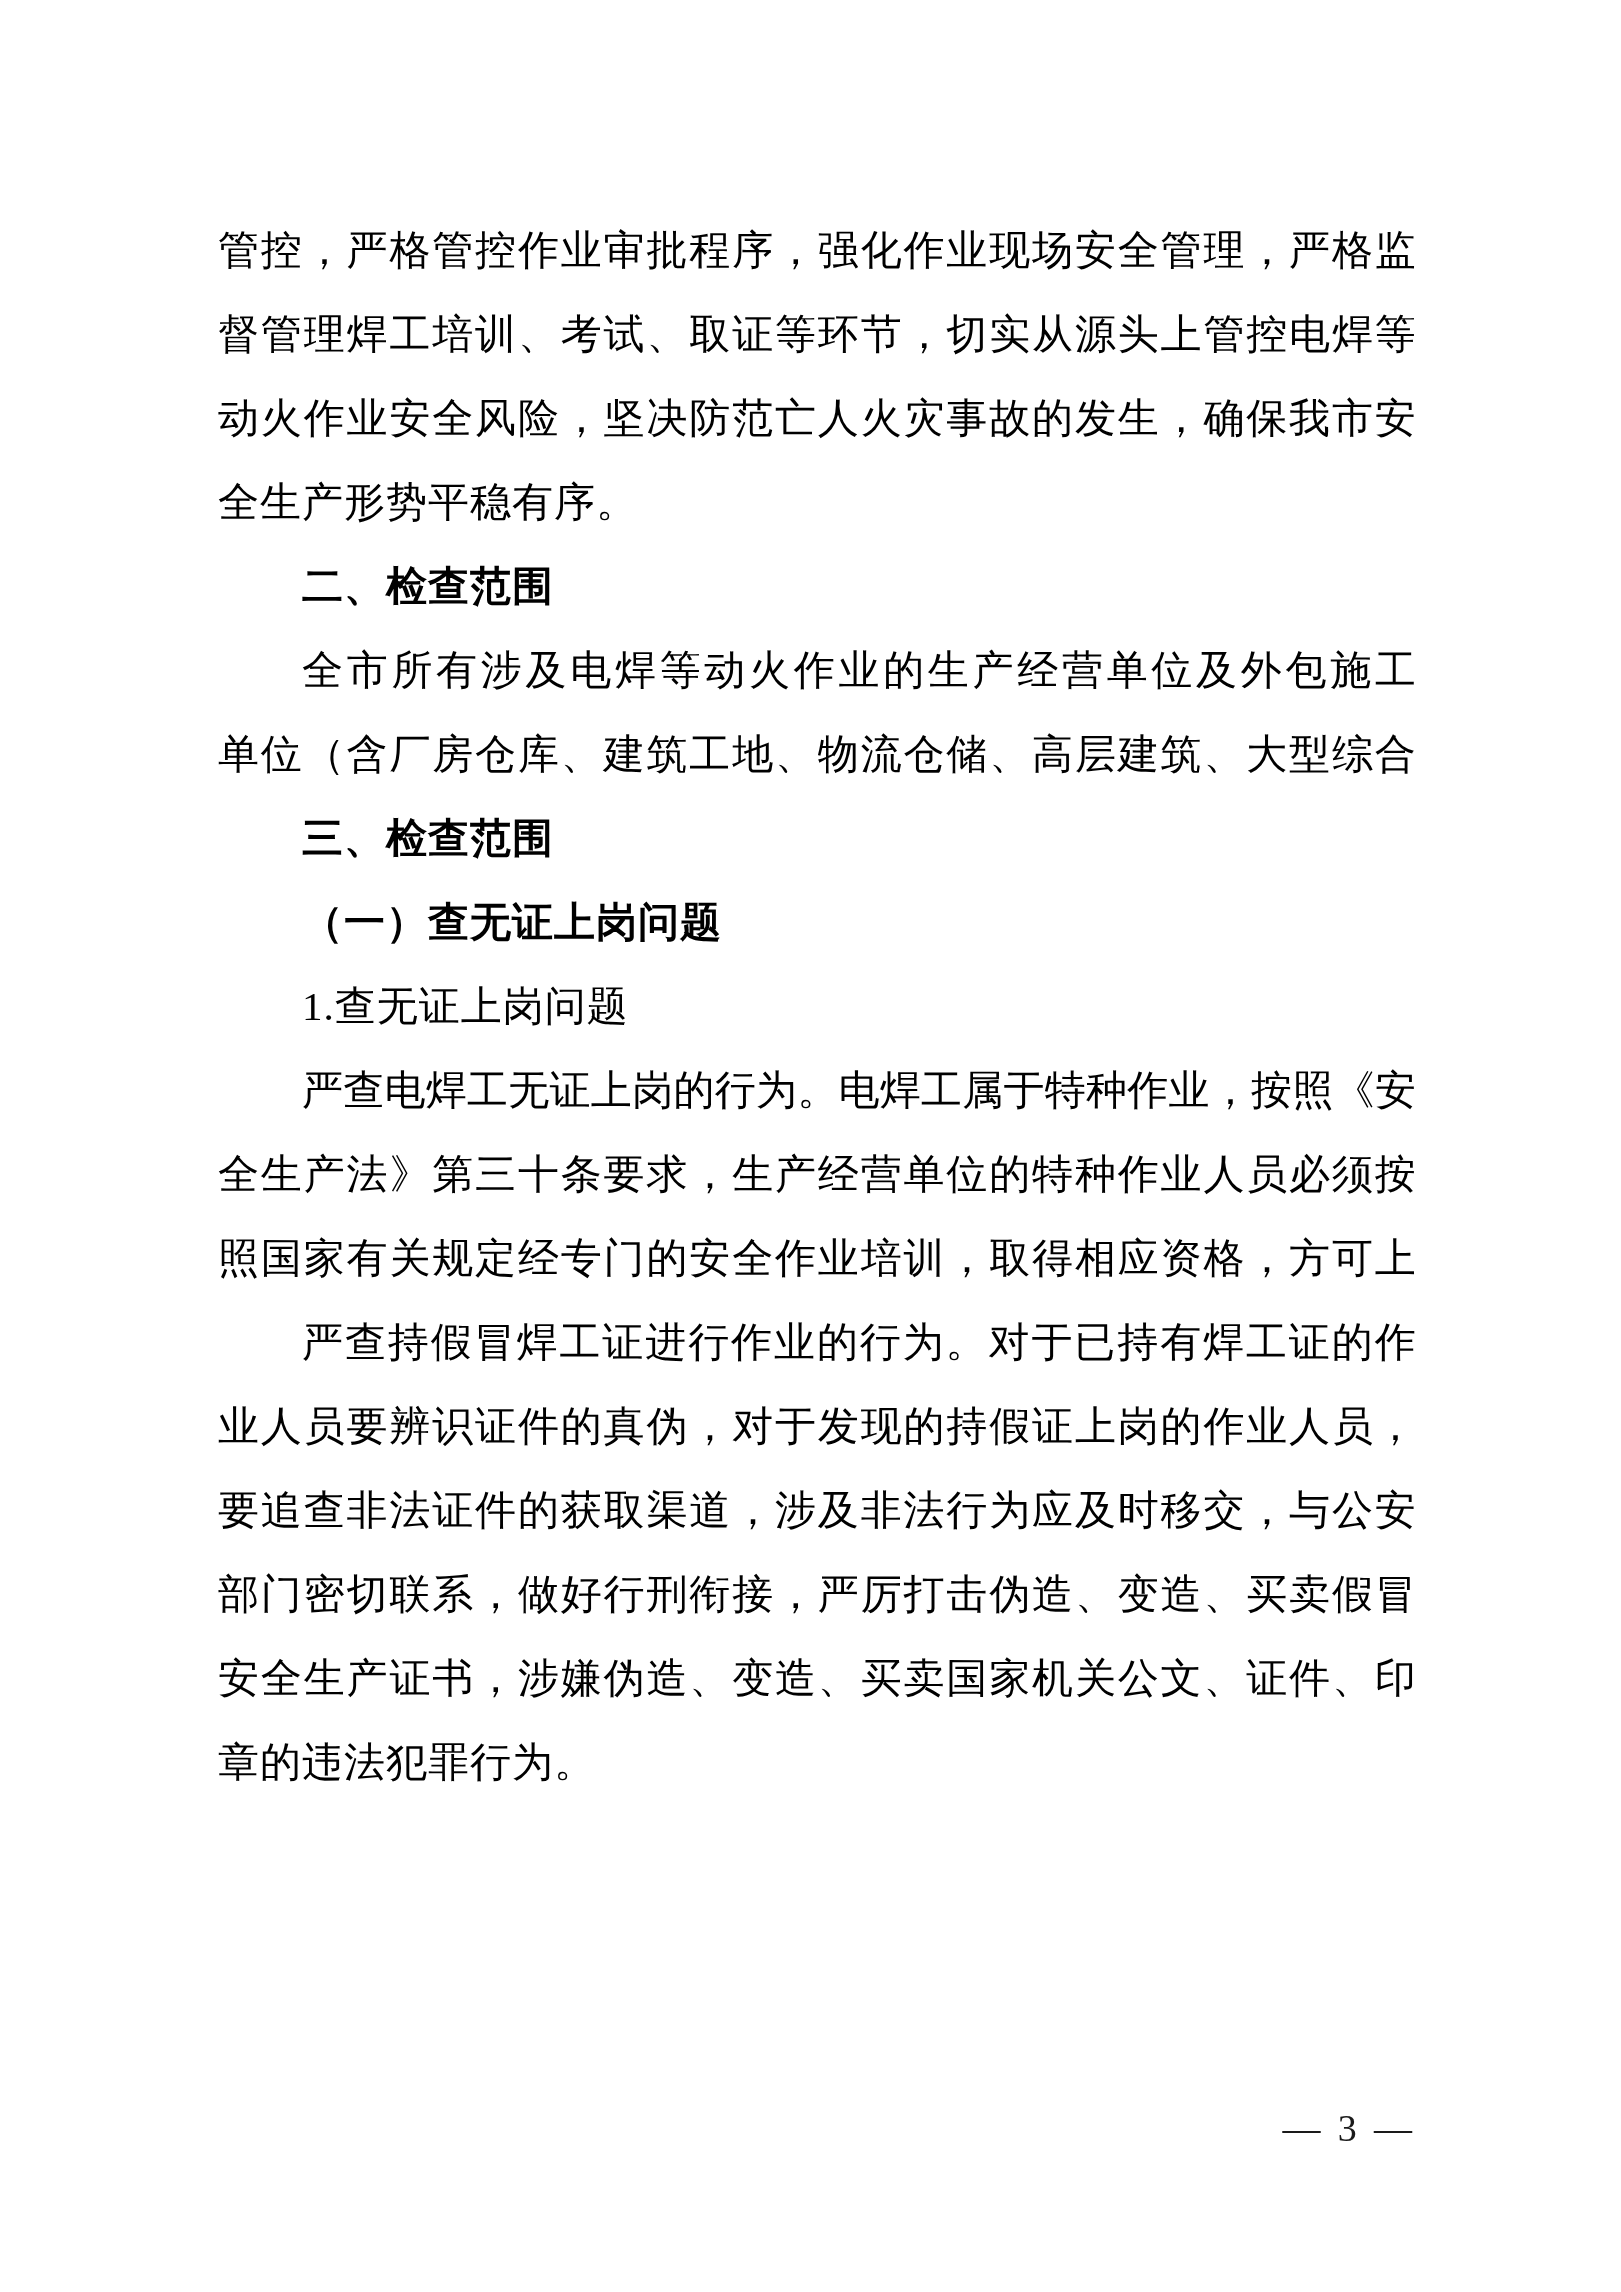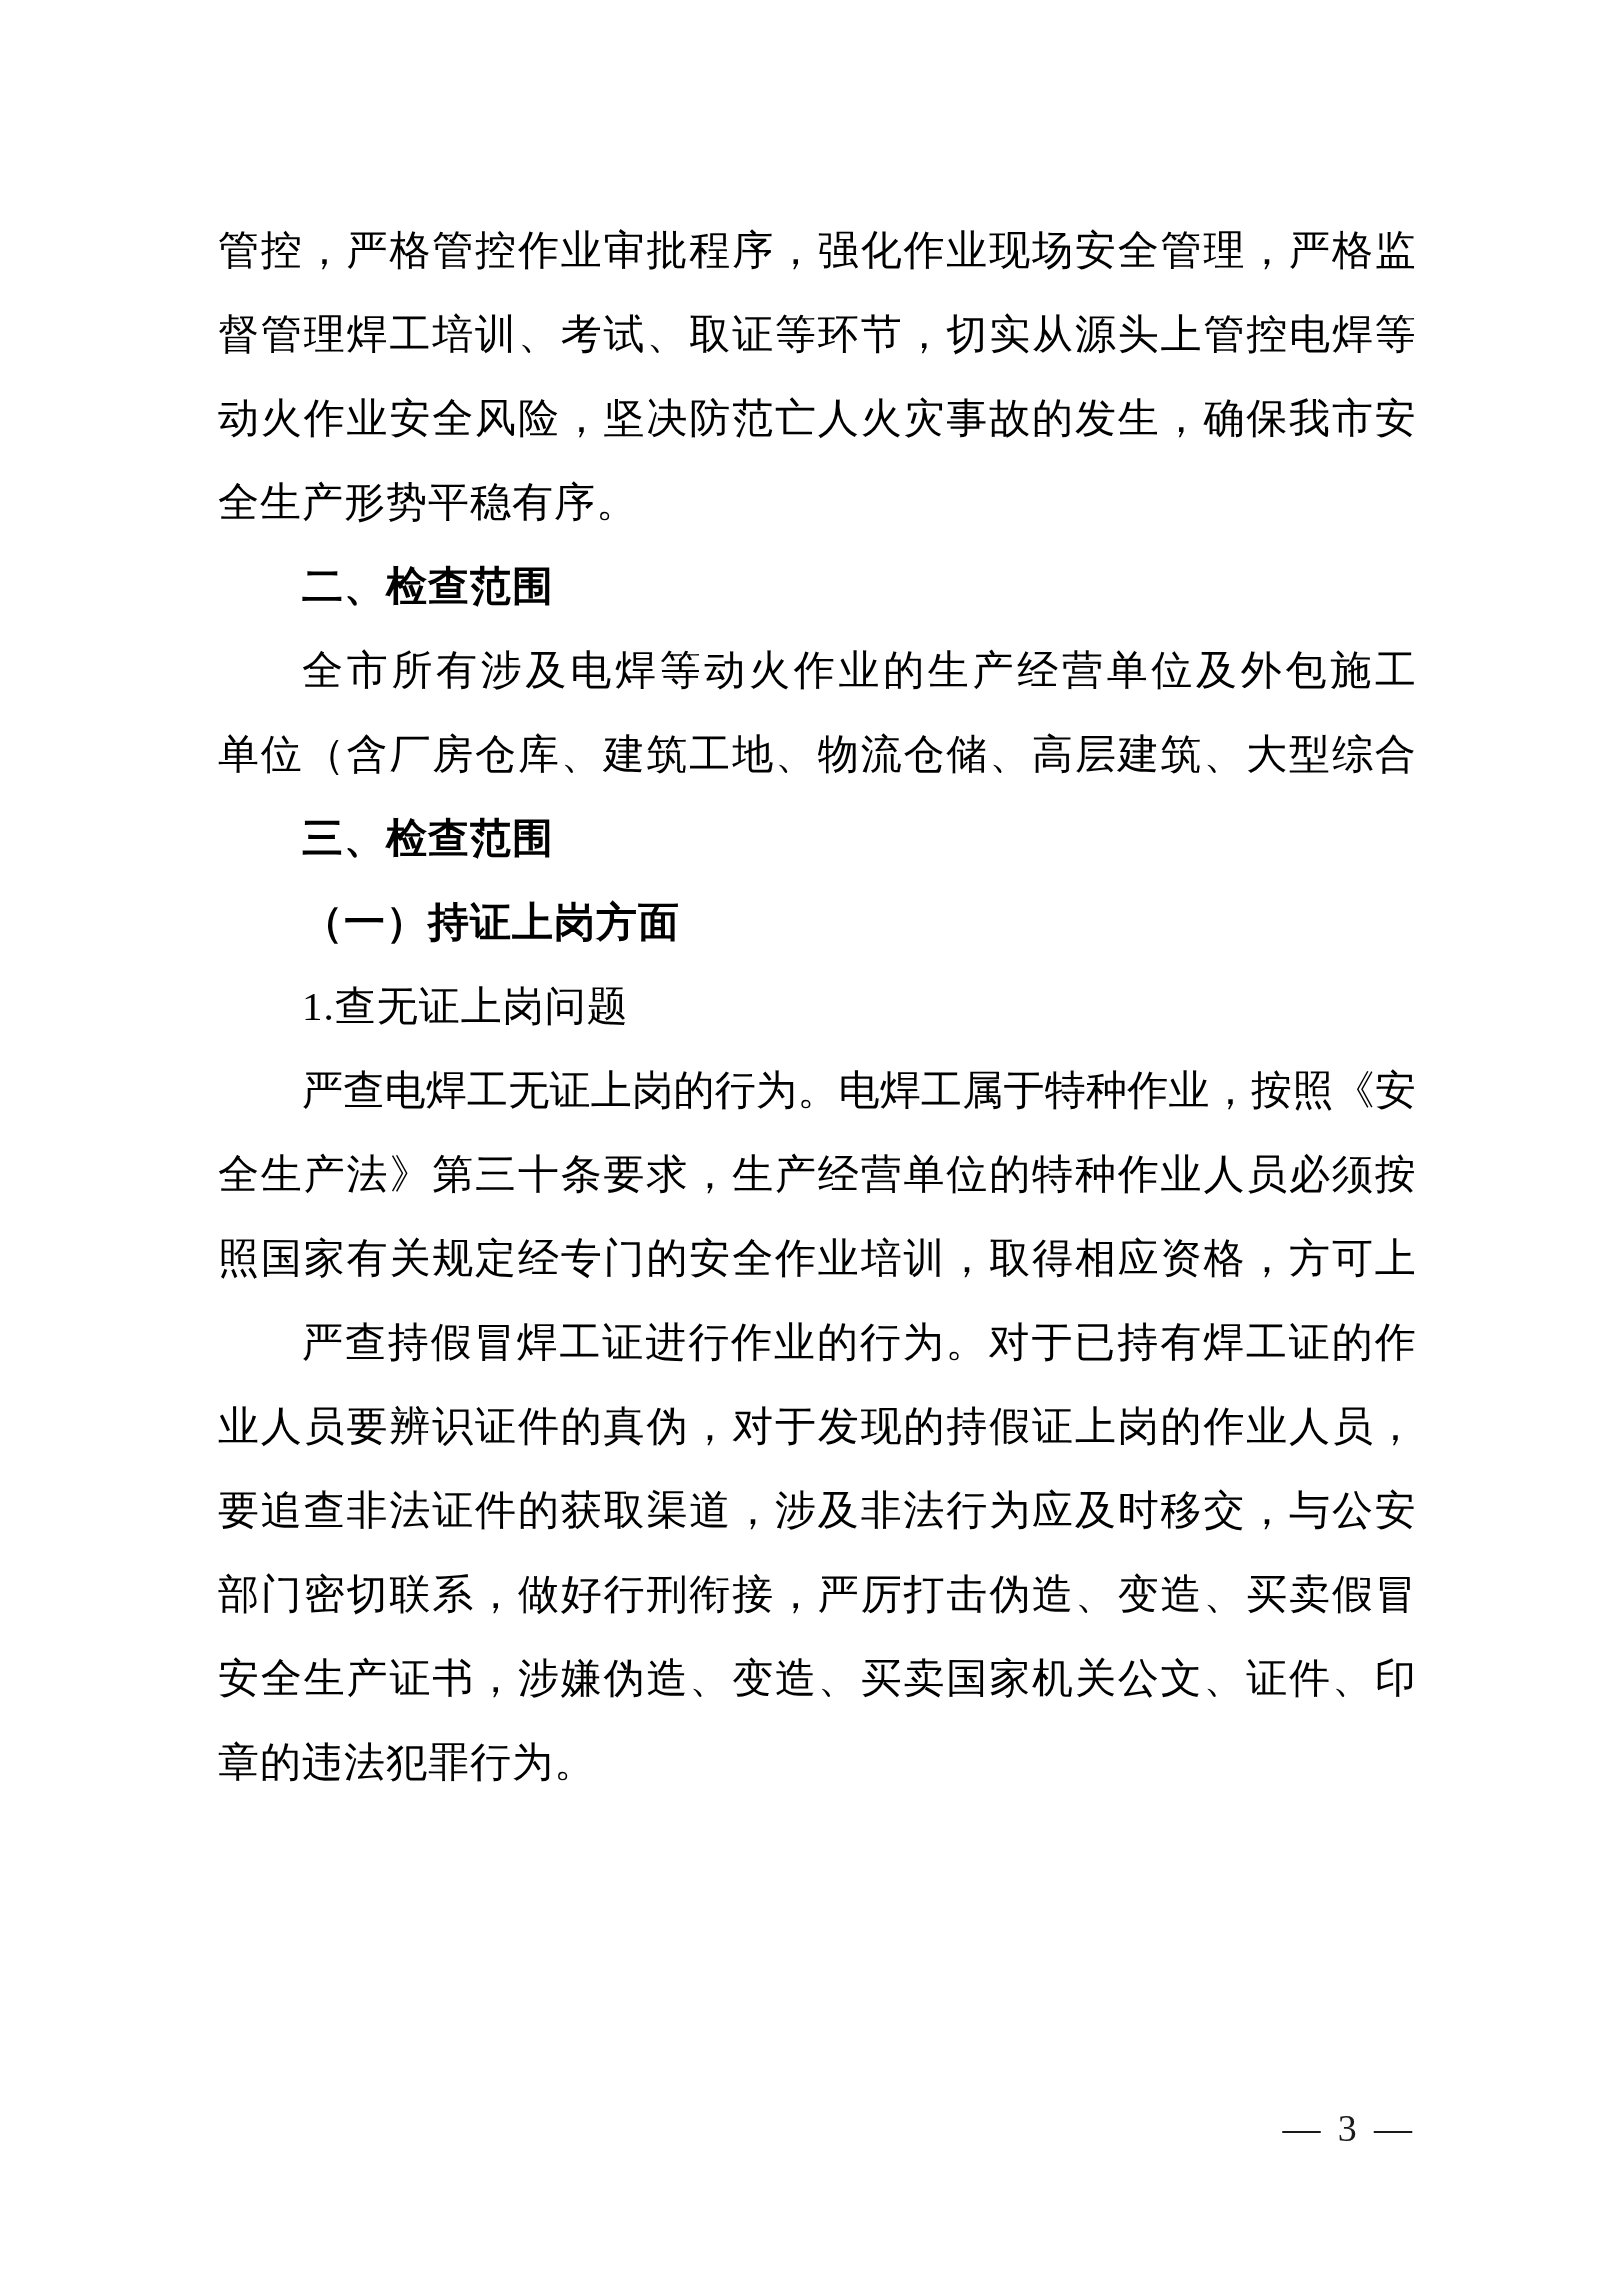--- a/index.html
+++ b/index.html
@@ -214,21 +214,21 @@
         <span>筑</span>
         <span>、</span>
         <span>大</span>
         <span>型</span>
         <span>综</span>
         <span>合</span>
       </div>
 
     <div class="line h1 indent">三、检查范围</div>
 
-    <div class="line h2 indent">（一）持证上岗方面</div>
+    <div class="line h2 indent">（一）查无证上岗问题</div>
 
     <div class="line h3 indent">1.查无证上岗问题</div>
 
     <div class="line body spread indent">
         <span>严</span>
         <span>查</span>
         <span>电</span>
         <span>焊</span>
         <span>工</span>
         <span>无</span>

